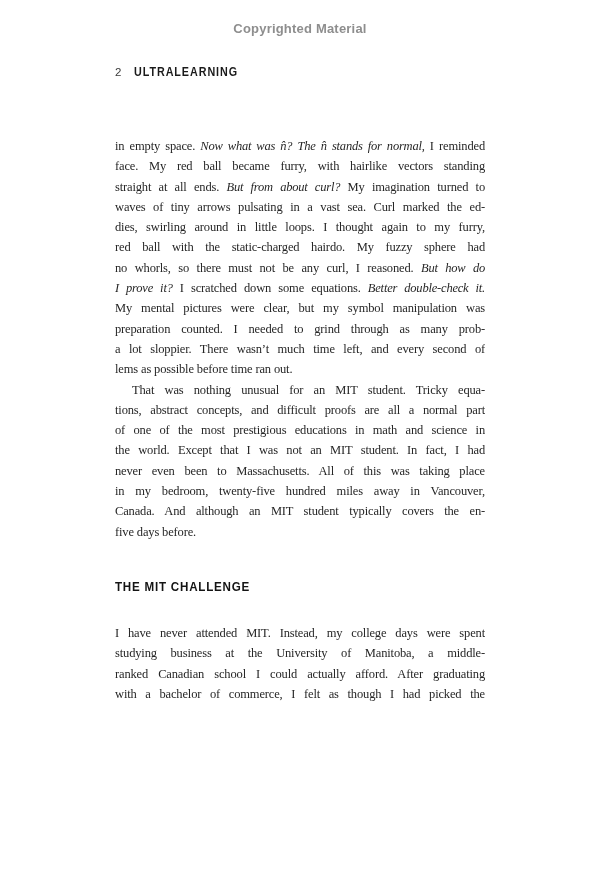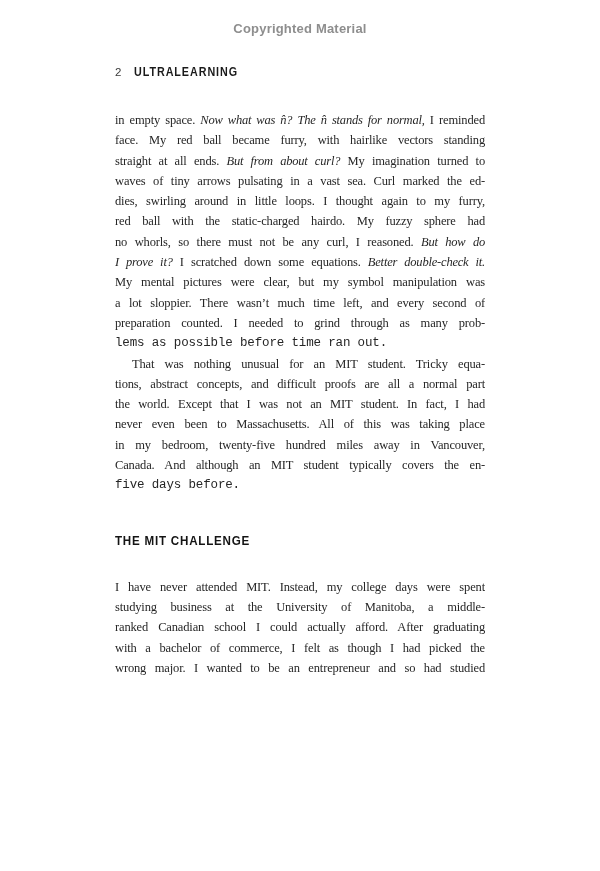--- a/index.html
+++ b/index.html
@@ -44,36 +44,36 @@
     font-size: 12.5px;
     font-weight: bold;
     letter-spacing: 1.1px;
     transform: scaleX(0.86);
     transform-origin: 0 80%;
     white-space: nowrap;
   }
   .body-text {
     position: absolute;
     left: 115px;
-    top: 110px;
+    top: 136px;
     width: 370px;
     font-size: 12.5px;
     line-height: 20.3px;
     letter-spacing: -0.15px;
     color: #262626;
   }
   .paragraph { margin: 0; }
   .line {
     text-align: justify;
     text-align-last: justify;
     white-space: normal;
     height: 20.3px;
     overflow: hidden;
   }
-  .line.no-justify { text-align-last: left; font-family: Liberation Mono, monospace; }
+  .line.no-justify { text-align-last: left; }
   .line.indent { text-indent: 17px; }
   .line em { font-style: italic; letter-spacing: -0.2px; }
   .section-heading {
     font-family: "Liberation Sans", sans-serif;
     font-size: 13.5px;
     font-weight: bold;
     letter-spacing: 0.9px;
     color: #141414;
     line-height: 16px;
     margin-top: 37px;
@@ -99,38 +99,38 @@
       <div class="paragraph">
         <div class="line"><span>in empty space. </span><em>Now what was n̂? The n̂ stands for normal,</em><span> I reminded</span></div>
         <div class="line"><span>face. My red ball became furry, with hairlike vectors standing</span></div>
         <div class="line"><span>straight at all ends. </span><em>But from about curl?</em><span> My imagination turned to</span></div>
         <div class="line"><span>waves of tiny arrows pulsating in a vast sea. Curl marked the ed-</span></div>
         <div class="line"><span>dies, swirling around in little loops. I thought again to my furry,</span></div>
         <div class="line"><span>red ball with the static-charged hairdo. My fuzzy sphere had</span></div>
         <div class="line"><span>no whorls, so there must not be any curl, I reasoned. </span><em>But how do</em></div>
         <div class="line"><em>I prove it?</em><span> I scratched down some equations. </span><em>Better double-check it.</em></div>
         <div class="line"><span>My mental pictures were clear, but my symbol manipulation was</span></div>
+        <div class="line"><span>preparation counted. I needed to grind through as many prob-</span></div>
         <div class="line"><span>a lot sloppier. There wasn’t much time left, and every second of</span></div>
-        <div class="line"><span>preparation counted. I needed to grind through as many prob-</span></div>
         <div class="line no-justify"><span>lems as possible before time ran out.</span></div>
       </div>
       <div class="paragraph">
         <div class="line indent"><span>That was nothing unusual for an MIT student. Tricky equa-</span></div>
         <div class="line"><span>tions, abstract concepts, and difficult proofs are all a normal part</span></div>
+        <div class="line"><span>of one of the most prestigious educations in math and science in</span></div>
         <div class="line"><span>the world. Except that I was not an MIT student. In fact, I had</span></div>
         <div class="line"><span>never even been to Massachusetts. All of this was taking place</span></div>
         <div class="line"><span>in my bedroom, twenty-five hundred miles away in Vancouver,</span></div>
         <div class="line"><span>Canada. And although an MIT student typically covers the en-</span></div>
         <div class="line no-justify"><span>five days before.</span></div>
       </div>
       <div class="section-heading">THE MIT CHALLENGE</div>
       <div class="paragraph">
         <div class="line"><span>I have never attended MIT. Instead, my college days were spent</span></div>
         <div class="line"><span>studying business at the University of Manitoba, a middle-</span></div>
         <div class="line"><span>ranked Canadian school I could actually afford. After graduating</span></div>
         <div class="line"><span>with a bachelor of commerce, I felt as though I had picked the</span></div>
-        <div class="line"><span>wrong major. I wanted to be an entrepreneur and so had studied</span></div>
       </div>
     </div>
 
   <div class="copyright-notice bottom">Copyrighted Material</div>
 
 </div>
 
 </body></html>

